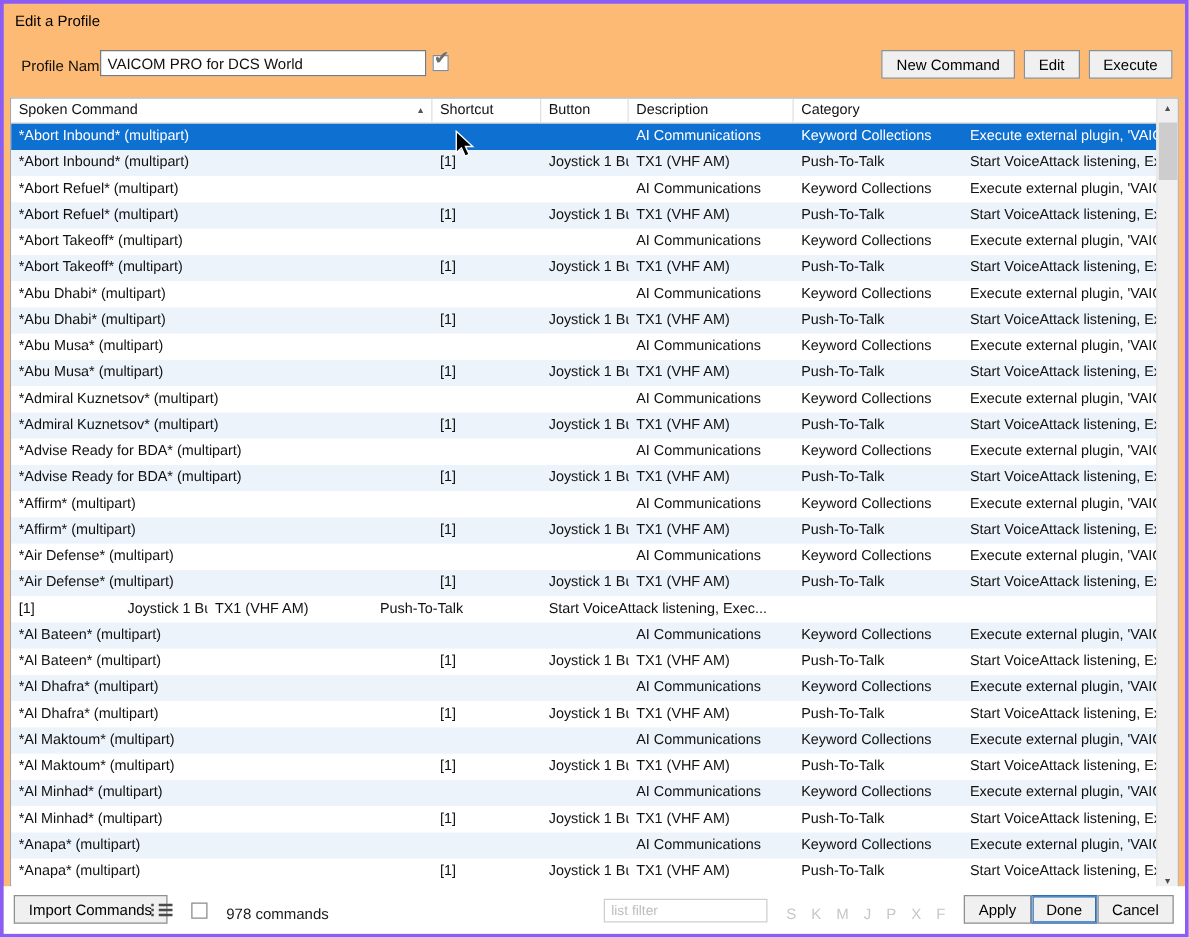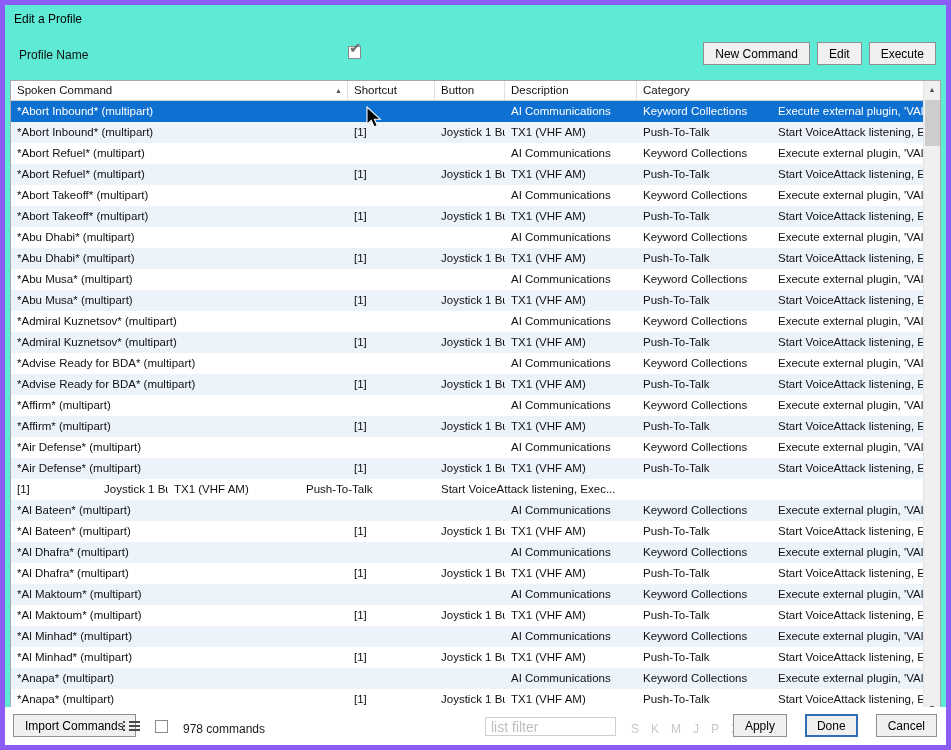--- a/index.html
+++ b/index.html
@@ -1,18 +1,18 @@
 <!DOCTYPE html>
 <html style="--sel: #0e70d1; --alt: #edf3fa;"><head>
 <meta charset="utf-8">
 <style>
   *{box-sizing:border-box;margin:0;padding:0}
   html,body{width:951px;height:750px}
   body{font-family:"Liberation Sans","DejaVu Sans",sans-serif;font-size:12px;background:#fff;position:relative;overflow:hidden;color:#111}
-  .window{position:absolute;inset:0;border:5px solid #8b5cf6;background:#5eead4}
+  .window{position:absolute;inset:0;border:3px solid #8b5cf6;background:#fdba74}
 
   .titlebar{height:26px;padding:7px 0 0 9px;font-size:12px;color:#000}
 
   .topbar{position:relative;height:49px}
   .pn-label{position:absolute;left:14px;top:17px}
   .pn-input{position:absolute;left:77px;top:11px;width:261px;height:21px;border:1px solid #7a7a7a;padding:0 5px;font:inherit;color:#111;background:#fff}
   .pn-check{position:absolute;left:343px;top:12px;width:20px;height:20px}
   .pn-check .box{position:absolute;left:0;top:3px;width:13px;height:13px;border:1px solid #8a8a8a;background:#fff}
   .pn-check .tick{position:absolute;left:1px;top:-4px;font-size:15px;color:#6e6e6e}
   .top-buttons{position:absolute;right:10px;top:11px;display:flex;gap:7px}
@@ -41,39 +41,40 @@
   .sarrow.down{bottom:0}
   .sthumb{position:absolute;left:1px;top:19px;width:15px;height:46px;background:#cdcdcd}
 
   .footer{position:absolute;left:0;right:0;bottom:0;height:38px;background:#fff}
   .import-btn{position:absolute;left:8px;top:7px}
   .list-icon{position:absolute;left:118px;top:14px;width:17px;height:12px}
   .li-line{position:absolute;left:6px;top:0;width:11px;height:2px;background:#4a4a4a;box-shadow:0 4px 0 #4a4a4a,0 8px 0 #4a4a4a}
   .li-dots{position:absolute;left:0;top:0;width:2px;height:2px;background:#4a4a4a;box-shadow:0 4px 0 #4a4a4a,0 8px 0 #4a4a4a}
   .fcheck{position:absolute;left:150px;top:13px;width:13px;height:13px;border:1px solid #8a8a8a;background:#fff}
   .count{position:absolute;left:178px;top:15px;color:#1a1a1a}
-  .filter{position:absolute;left:480px;top:10px;width:131px;height:19px;border:1px solid #cfcfcf;padding:0 5px;font:inherit;font-size:14px;color:#9a9a9a;background:#fff}
+  .filter{position:absolute;left:480px;top:10px;width:131px;height:19px;border:1px solid #cfcfcf;padding:0 5px;font:inherit;font-size:11px;color:#9a9a9a;background:#fff}
   .filter::placeholder{color:#bdbdbd}
   .letters{position:absolute;left:626px;top:15px;display:flex;gap:12px;color:#c7c7c7;font-size:12px}
-  .bot-buttons{position:absolute;right:9px;top:7px;display:flex;gap:18px}
+  .bot-buttons{position:absolute;right:9px;top:7px;display:flex;gap:0}
   .btn.default{border:1px solid #2f6fb5;box-shadow:inset 0 0 0 1px #2f6fb5}
 
   .cursor{position:absolute;left:361px;top:101px;z-index:20;pointer-events:none}
 </style>
 </head>
 <body>
 
 <div class="window">
 
   <div class="titlebar">
     <span>Edit a Profile</span>
   </div>
 
   <div class="topbar">
     <label class="pn-label">Profile Name</label>
+    <input class="pn-input" type="text" value="VAICOM PRO for DCS World" style="">
     <span class="pn-check">
       <span class="box"></span>
       <span class="tick">✔</span>
     </span>
     <div class="top-buttons">
       <button class="btn">New Command</button>
       <button class="btn">Edit</button>
       <button class="btn">Execute</button>
     </div>
   </div>

